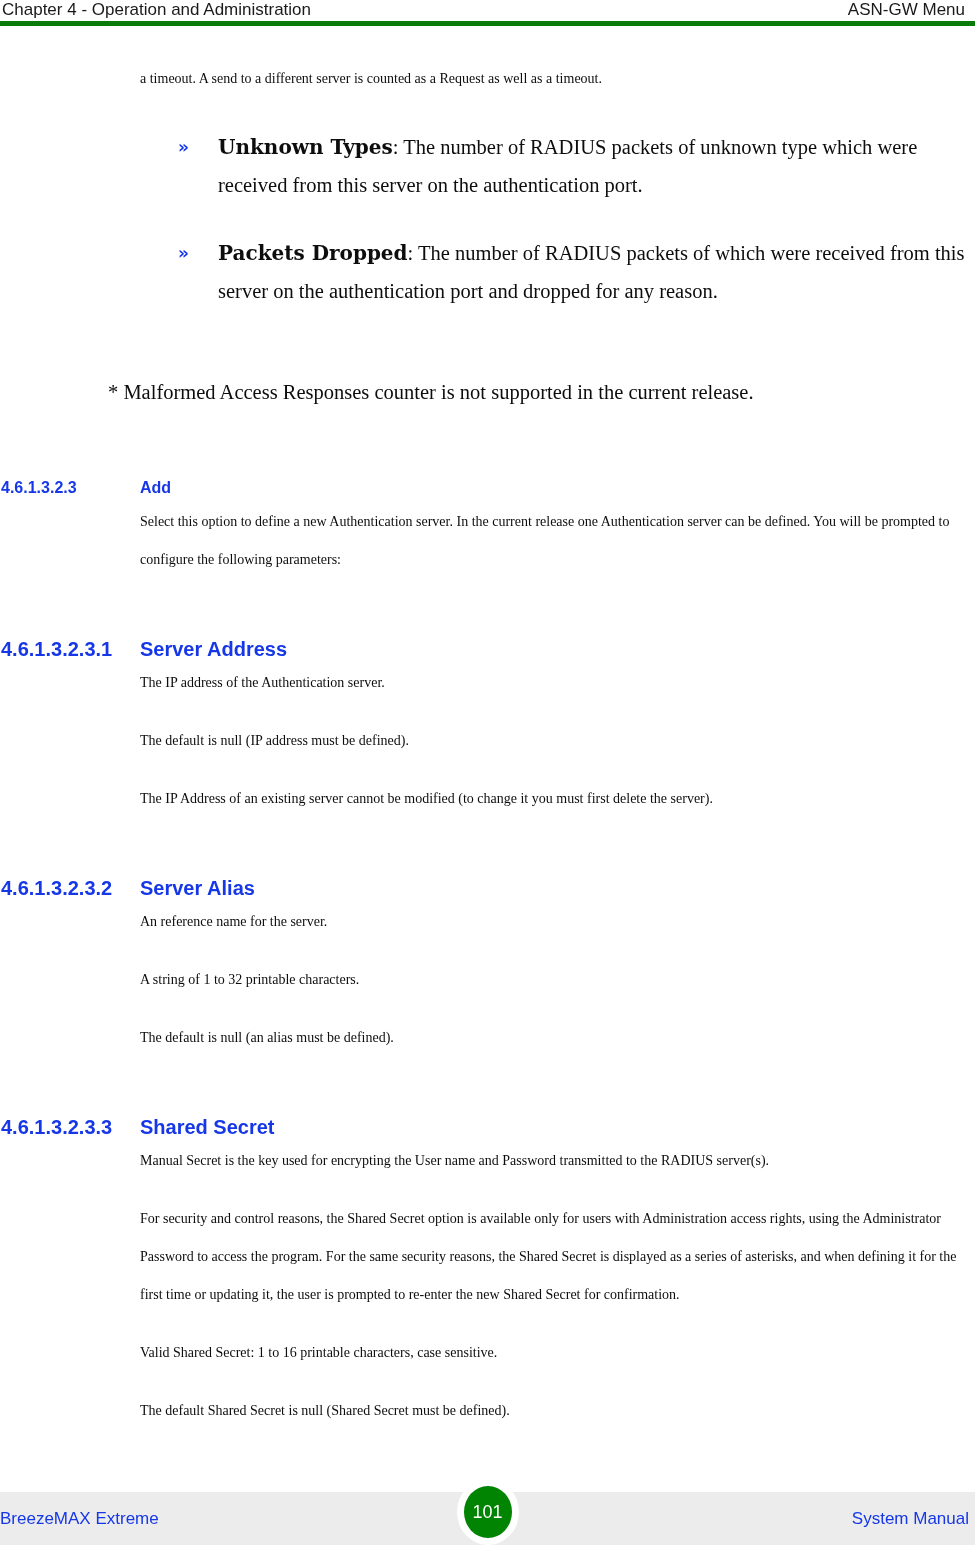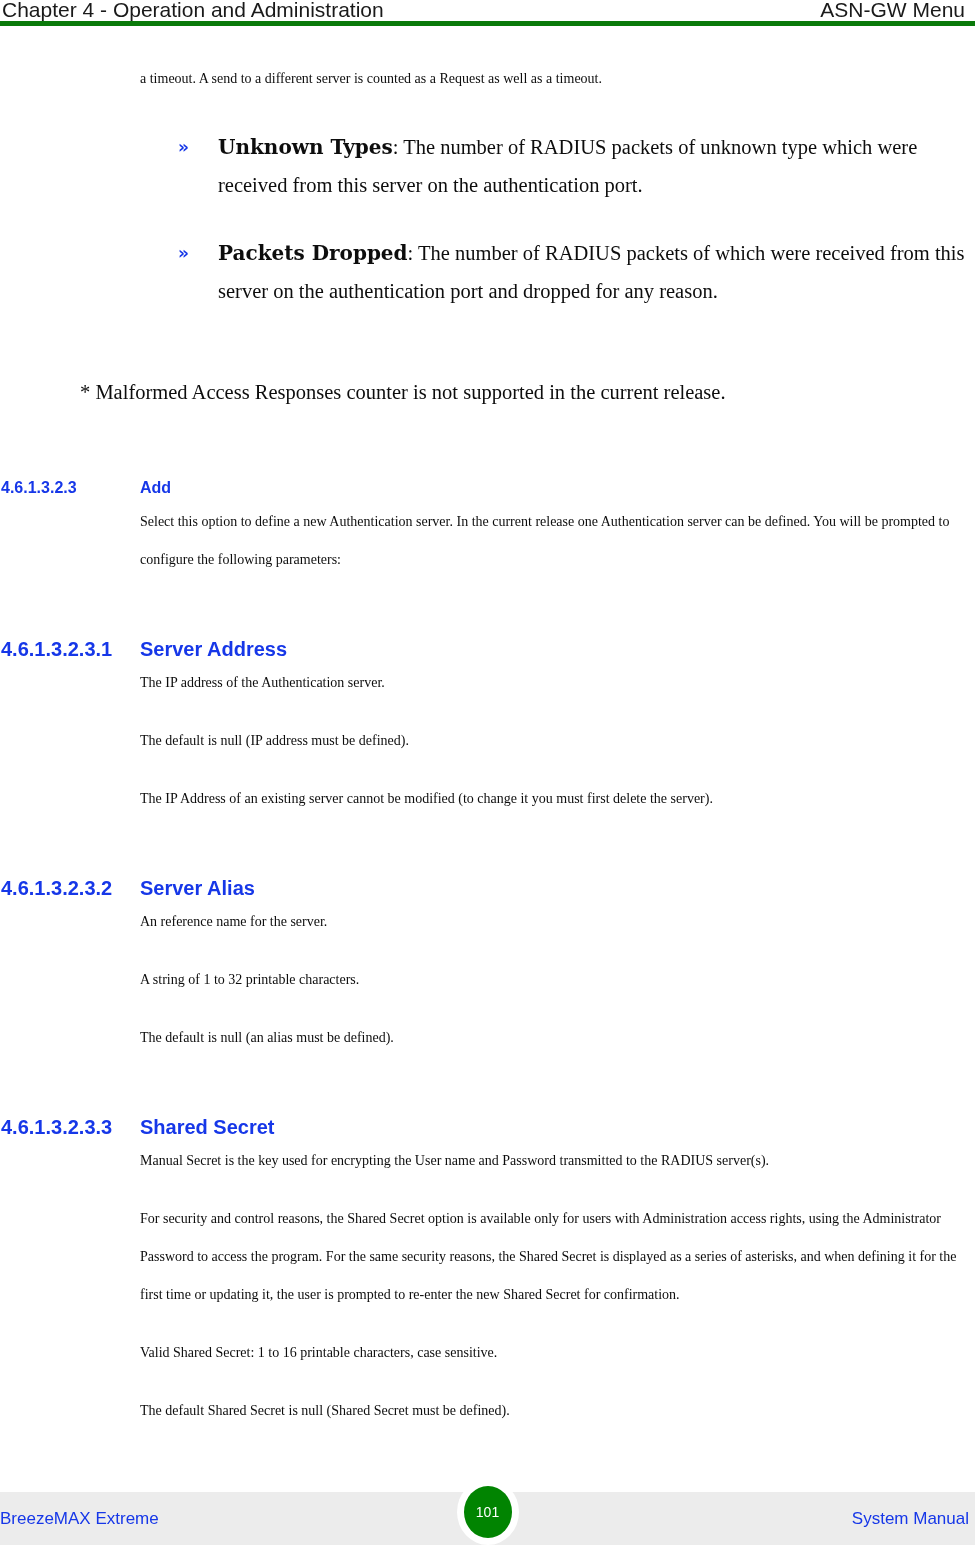--- a/index.html
+++ b/index.html
@@ -23,21 +23,21 @@
     width: 975px;
     height: 26px;
     box-sizing: border-box;
   }
   .page-header .hdr-row {
     display: flex;
     justify-content: space-between;
     align-items: flex-start;
     padding: 0 6px 0 0;
     font-family: "Liberation Sans", sans-serif;
-    font-size: 21px;
+    font-size: 17px;
     color: #1a1a1a;
     line-height: 19px;
   }
   .page-header .hdr-left { padding-left: 2px; }
   .page-header .hdr-right { padding-right: 4px; }
   .header-rule {
     position: absolute;
     top: 21px;
     left: 0;
     width: 975px;
@@ -88,21 +88,21 @@
     display: block;
     padding-left: 78px;
   }
   .bullet-term {
     font-weight: bold;
     font-family: "DejaVu Serif", serif;
     font-size: 20px;
   }
 
   .note-p {
-    padding: 0 0 0 80px;
+    padding: 0 0 0 108px;
     font-size: 20.5px;
     line-height: 38px;
     color: #0d0d0d;
   }
 
   
   .heading {
     display: flex;
     align-items: baseline;
     color: #1637e8;
@@ -164,21 +164,21 @@
   .page-badge-inner {
     width: 48px;
     height: 52px;
     border-radius: 50%;
     background: #018401;
     color: #ffffff;
     display: flex;
     align-items: center;
     justify-content: center;
     font-family: "Liberation Sans", sans-serif;
-    font-size: 14px;
+    font-size: 18px;
     letter-spacing: 0px;
   }
 </style>
 </head>
 <body>
 
 <div class="page-header">
   <div class="hdr-row">
     <div class="hdr-left">Chapter 4 - Operation and Administration</div>
     <div class="hdr-right">ASN-GW Menu</div>

